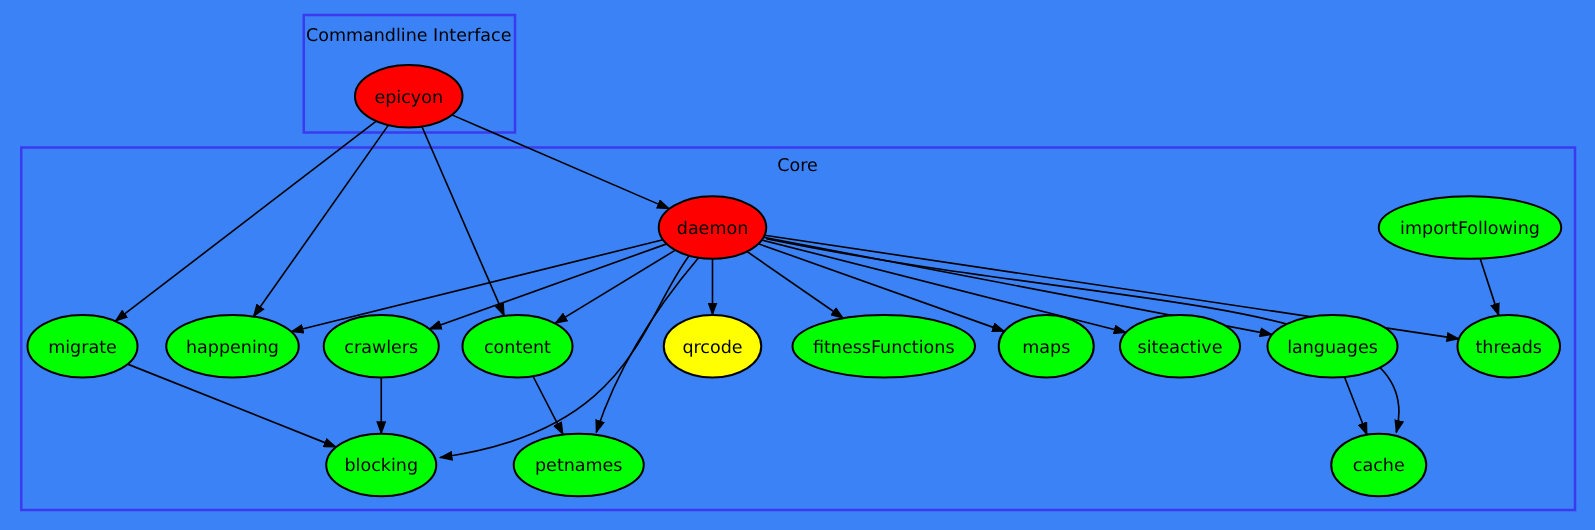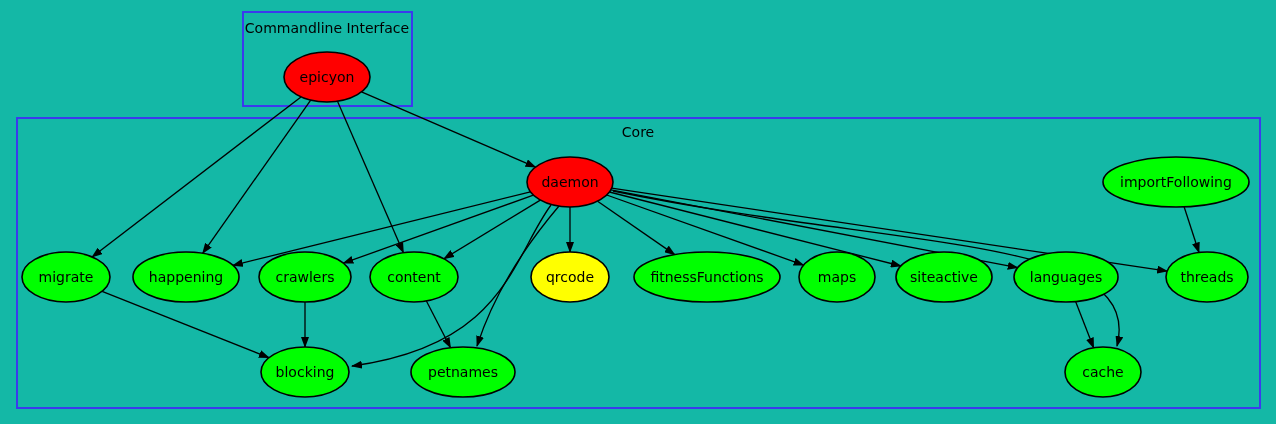--- a/index.html
+++ b/index.html
@@ -8,21 +8,21 @@
     background: #ffffff;
     width: 1276px;
     height: 424px;
     overflow: hidden;
     font-family: "DejaVu Sans", sans-serif;
   }
   .canvas {
     position: relative;
     width: 1276px;
     height: 424px;
-    background: #14b8a6;
+    background: #3b82f6;
   }
   svg { display: block; }
   svg text {
     font-family: "DejaVu Sans", sans-serif;
     font-size: 14px;
     fill: #000000;
   }
   svg text.cluster-label { font-size: 14px; }
 </style>
 </head>

